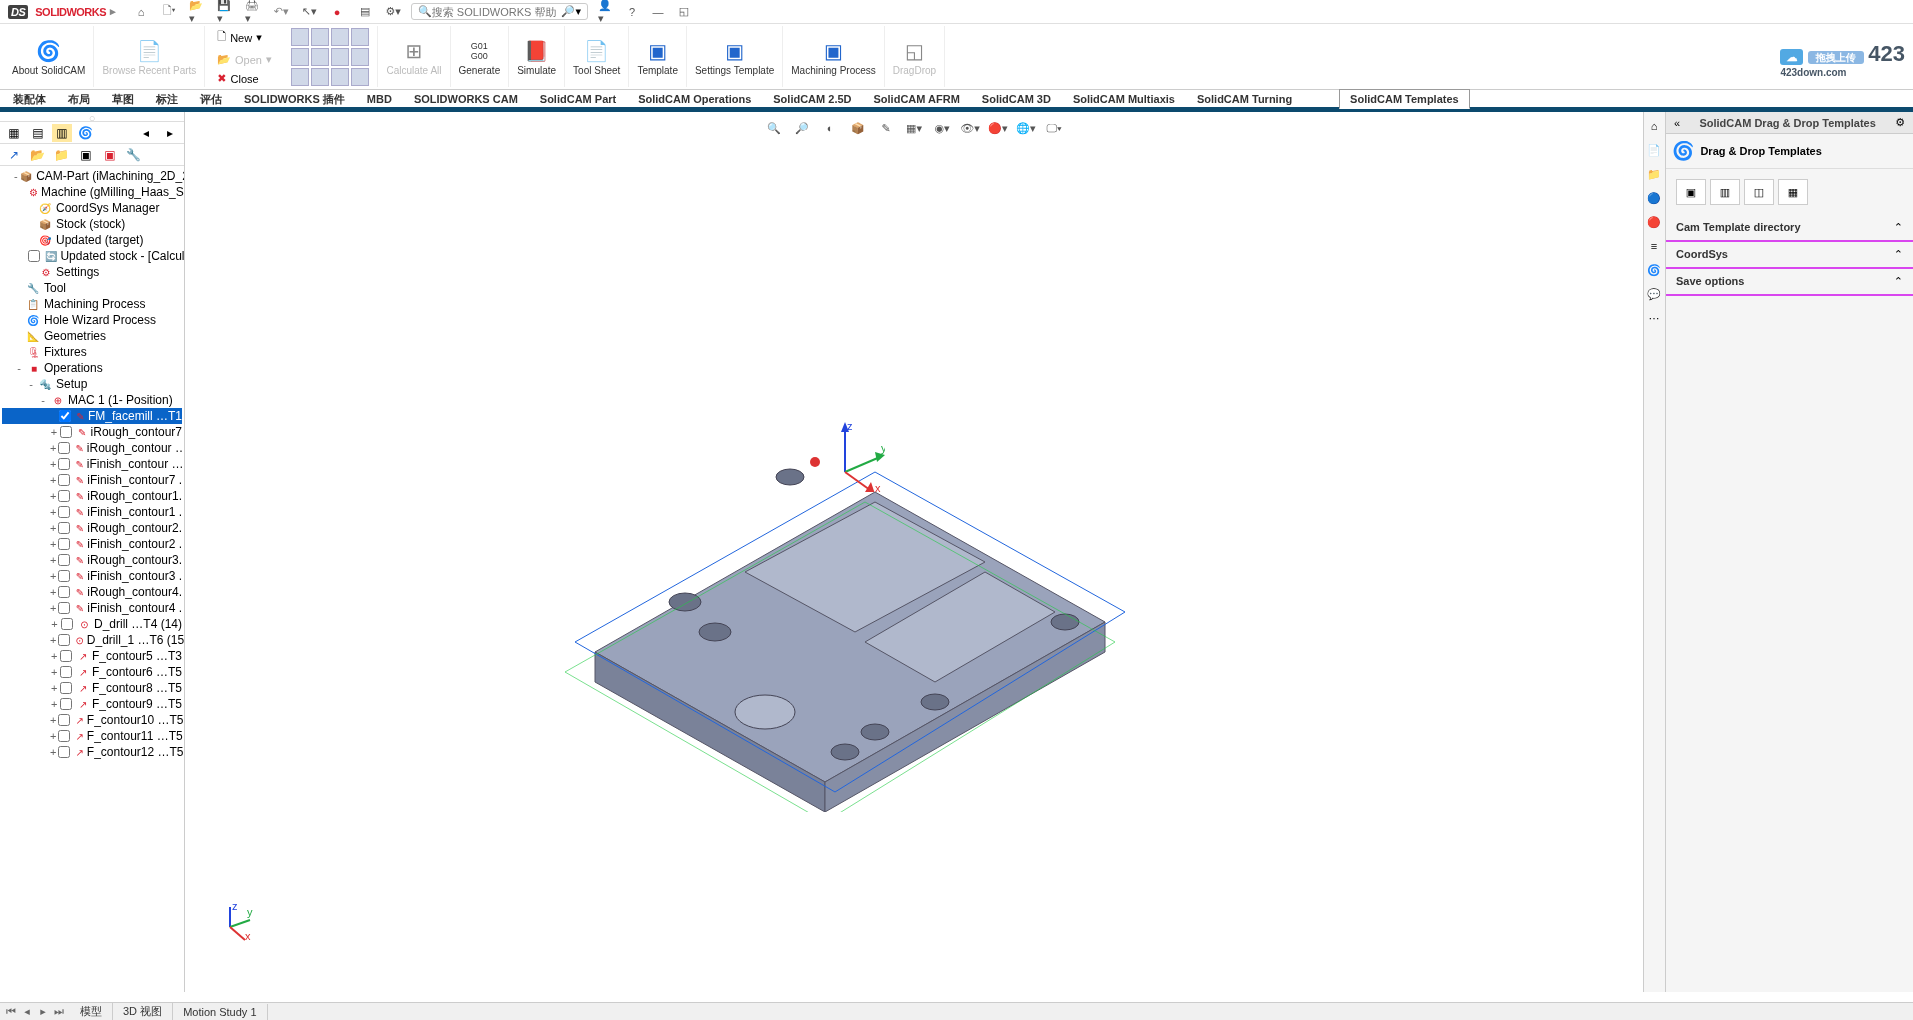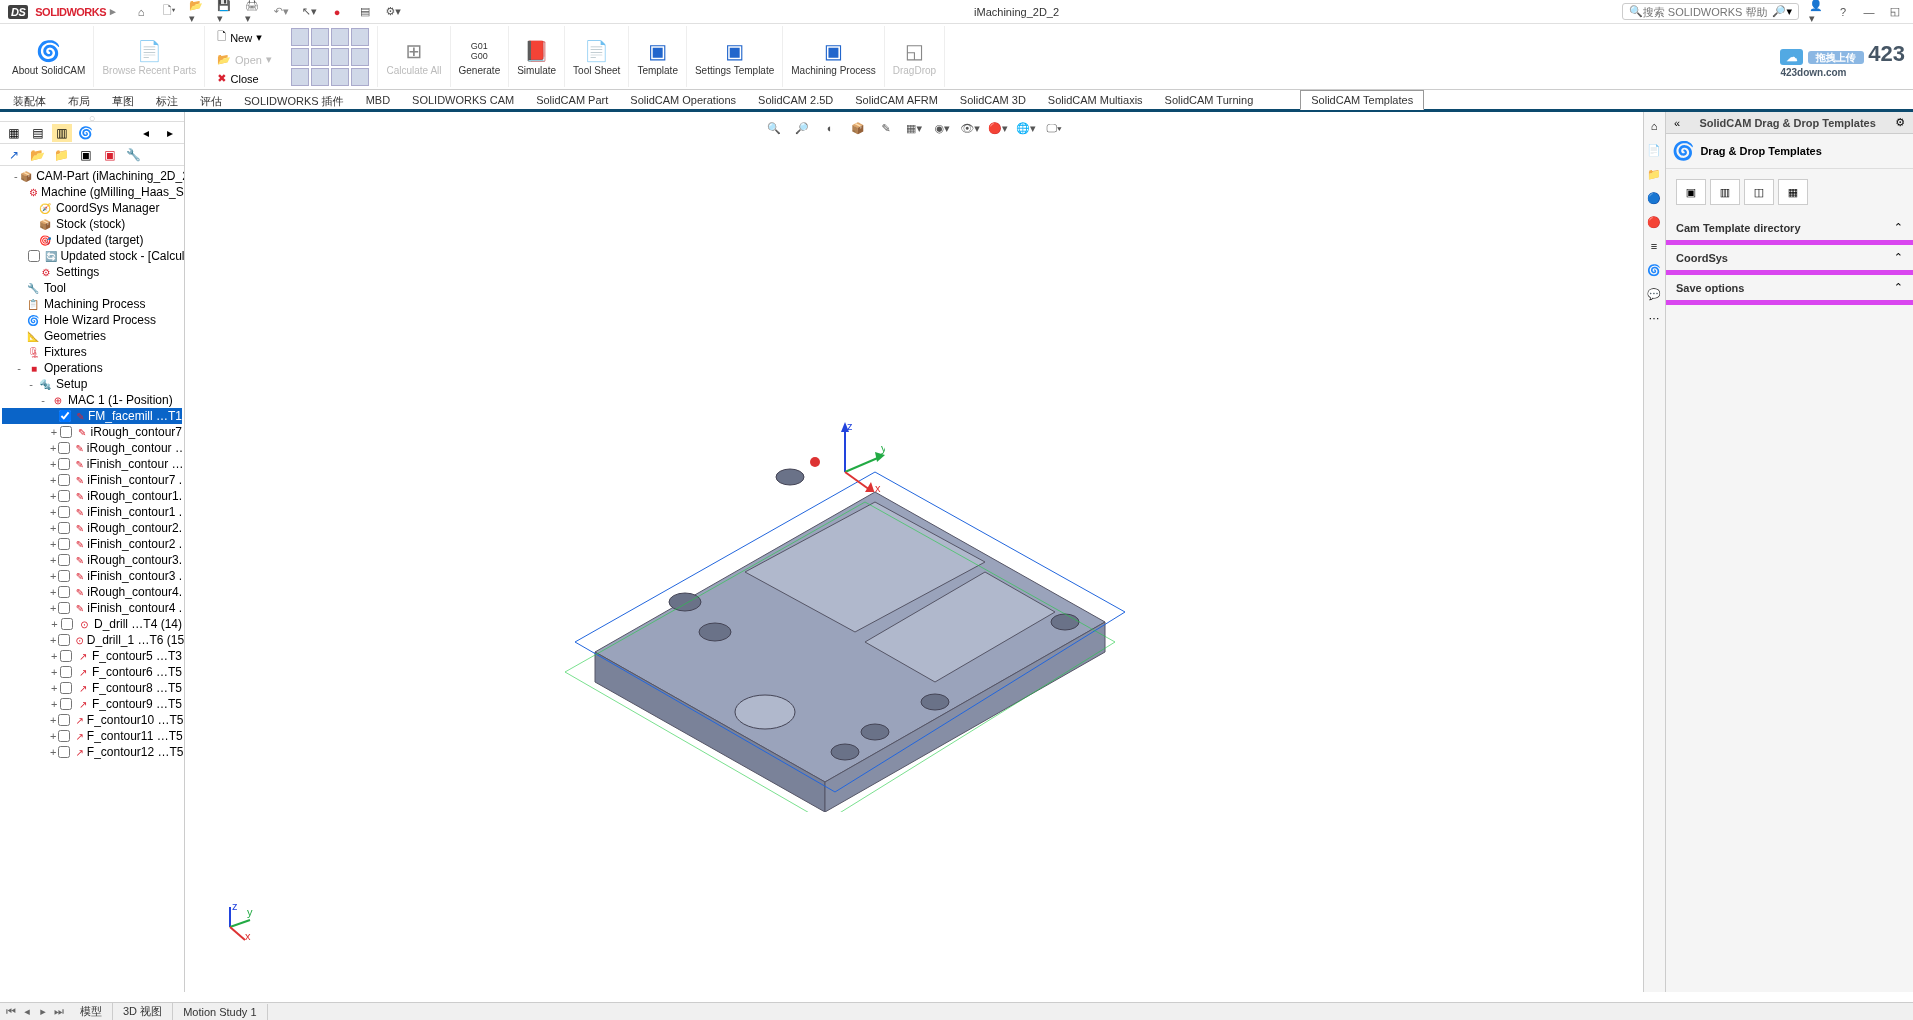--- a/index.html
+++ b/index.html
@@ -25,21 +25,21 @@
 .ribbon-icon { width: 32px; height: 28px; display: flex; align-items: center; justify-content: center; font-size: 20px; }
 .ribbon-label { font-size: 10px; color: #333; text-align: center; line-height: 11px; }
 .ribbon-label.disabled { color: #bbb; }
 .ribbon-small { display: flex; flex-direction: column; gap: 2px; }
 .ribbon-small-row { display: flex; align-items: center; gap: 4px; padding: 2px 4px; cursor: pointer; }
 .ribbon-small-row.disabled { color: #bbb; }
 .ribbon-grid { display: grid; grid-template-columns: repeat(4, 18px); grid-template-rows: repeat(3, 18px); gap: 2px; }
 .ribbon-grid div { background: #d0d8e8; border: 1px solid #aac; }
 
 
-.tabs { height: 22px; background: #fff; display: flex; align-items: flex-start; border-bottom: 3px solid #0c4a6e; padding-left: 2px; }
+.tabs { height: 22px; background: #fff; display: flex; align-items: center; border-bottom: 5px solid #0c4a6e; padding-left: 2px; font-weight: bold; }
 .tab { padding: 3px 10px; border: 1px solid transparent; border-bottom: none; cursor: pointer; color: #333; font-size: 11px; }
 .tab.active { background: #fff; border-color: #999; border-bottom: 1px solid #fff; margin-bottom: -1px; margin-left: 36px; }
 
 
 .main { display: flex; height: 880px; position: relative; }
 
 
 .left-panel { width: 185px; background: #fff; border-right: 1px solid #ccc; display: flex; flex-direction: column; }
 .lp-toolbar { height: 22px; display: flex; align-items: center; gap: 4px; padding: 0 4px; border-bottom: 1px solid #ddd; }
 .lp-toolbar2 { height: 22px; display: flex; align-items: center; gap: 4px; padding: 0 4px; border-bottom: 1px solid #ddd; }
@@ -66,21 +66,21 @@
 .right-strip { width: 22px; background: #f5f5f5; border-left: 1px solid #ccc; display: flex; flex-direction: column; gap: 4px; padding: 4px 0; }
 .rs-btn { width: 20px; height: 20px; display: flex; align-items: center; justify-content: center; cursor: pointer; }
 
 
 .right-panel { width: 248px; background: #f5f5f5; border-left: 1px solid #ccc; }
 .rp-header { background: #e8e8e8; padding: 4px 8px; display: flex; align-items: center; justify-content: space-between; border-bottom: 1px solid #ccc; }
 .rp-title { font-weight: bold; color: #444; }
 .rp-subheader { display: flex; align-items: center; gap: 6px; padding: 6px; border-bottom: 1px solid #ddd; }
 .rp-icons { display: flex; gap: 4px; padding: 10px; }
 .rp-icon-btn { width: 30px; height: 26px; border: 1px solid #ccc; background: #fff; display: flex; align-items: center; justify-content: center; cursor: pointer; }
-.rp-section { padding: 6px 10px; border-bottom: 5px solid #d946ef; display: flex; justify-content: space-between; align-items: flex-end; cursor: pointer; }
+.rp-section { padding: 6px 10px; border-bottom: 2px solid #d946ef; display: flex; justify-content: space-between; align-items: flex-start; cursor: pointer; }
 .rp-section-title { font-weight: bold; color: #333; }
 
 
 .bottom-tabs { position: absolute; bottom: 0; left: 0; height: 18px; display: flex; align-items: center; background: #f0f0f0; border-top: 1px solid #ccc; width: 100%; }
 .bottom-tab { padding: 2px 10px; border-right: 1px solid #ccc; cursor: pointer; font-size: 11px; color: #333; }
 .bottom-nav { display: flex; gap: 2px; padding: 0 4px; }
 .bottom-nav span { width: 14px; text-align: center; cursor: pointer; color: #666; }
 
 
 .ic-red { color: #d92231; } .ic-blue { color: #2266cc; } .ic-green { color: #22aa44; }
@@ -100,21 +100,20 @@
     <span class="qat-btn">🗋▾</span>
     <span class="qat-btn">📂▾</span>
     <span class="qat-btn">💾▾</span>
     <span class="qat-btn">🖨▾</span>
     <span class="qat-btn ic-gray">↶▾</span>
     <span class="qat-btn">↖▾</span>
     <span class="qat-btn ic-red">●</span>
     <span class="qat-btn">▤</span>
     <span class="qat-btn">⚙▾</span>
   </div>
-  <div class="doc-title">iMachining_2D_2</div>
   <div class="search-box">
     <span style="color:#2080d0">🔍</span>
     <input placeholder="搜索 SOLIDWORKS 帮助" style="">
     <span>🔎▾</span>
   </div>
   <div class="title-right">
     <span class="qat-btn">👤▾</span>
     <span class="qat-btn">?</span>
     <span class="qat-btn">—</span>
     <span class="qat-btn">◱</span>

